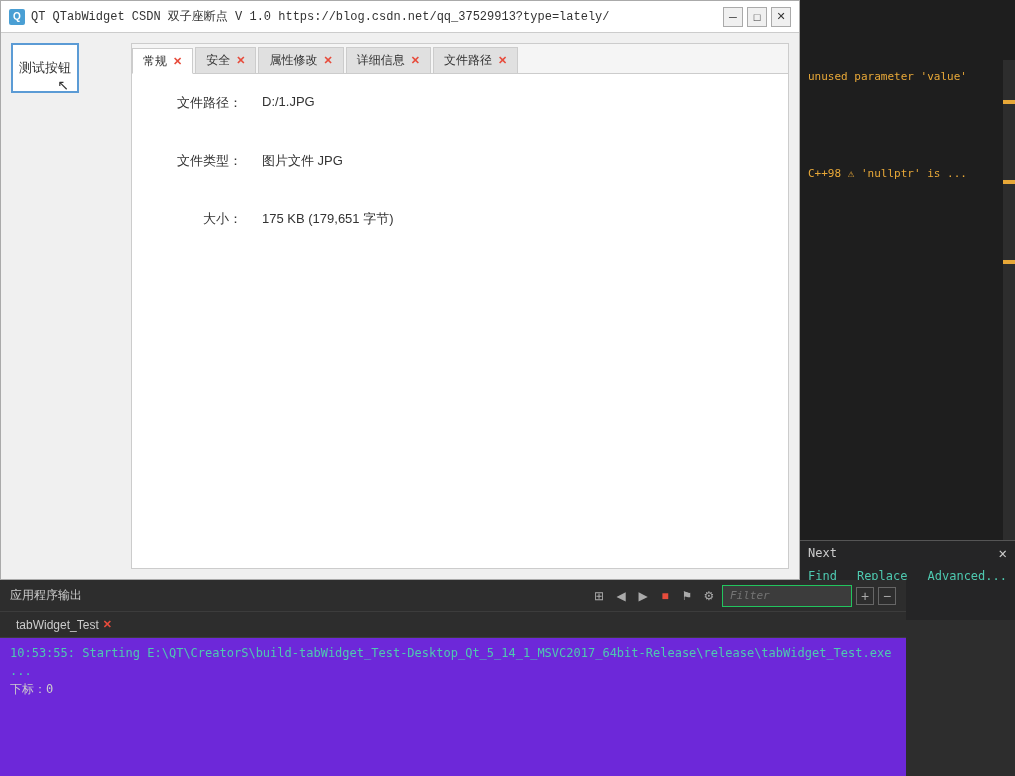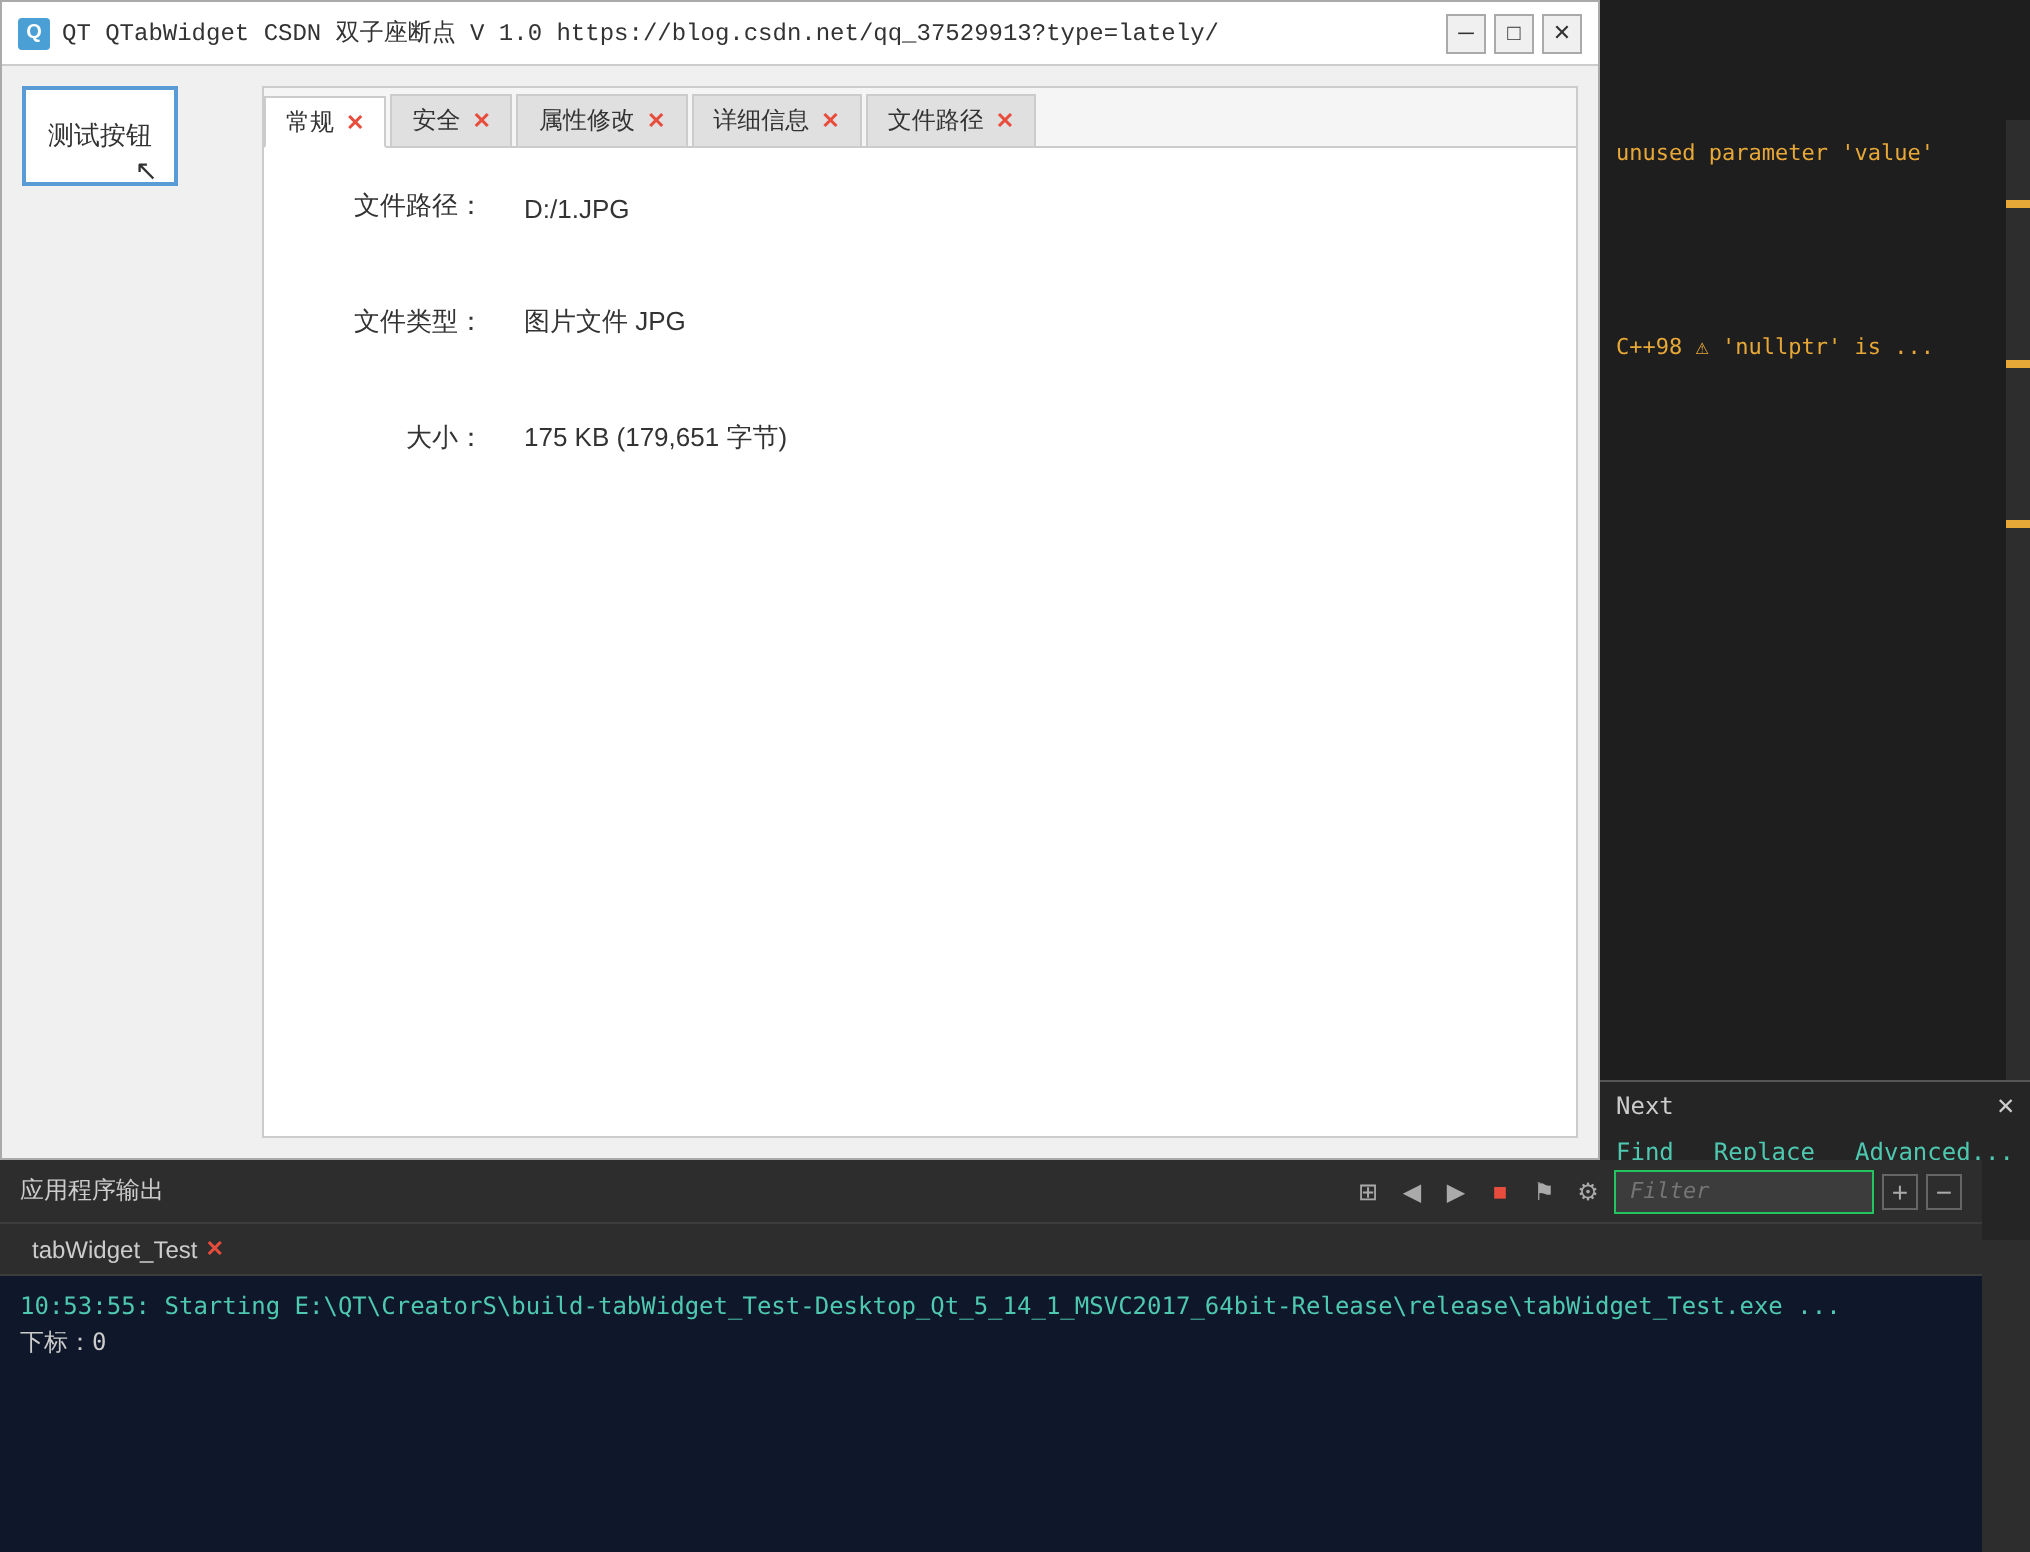--- a/index.html
+++ b/index.html
@@ -81,21 +81,21 @@
       gap: 10px;
       height: calc(100% - 32px);
     }
 
     
     .left-panel {
       width: 110px;
       flex-shrink: 0;
     }
     .test-button {
-      width: 78px;
+      width: 68px;
       height: 50px;
       background: white;
       border: 2px solid #5b9bd5;
       color: #333;
       font-size: 13px;
       cursor: pointer;
       display: flex;
       align-items: center;
       justify-content: center;
       font-family: "Microsoft YaHei", Arial, sans-serif;
@@ -157,21 +157,20 @@
     
     .tab-content {
       flex: 1;
       padding: 20px 30px;
       background: white;
     }
     .info-row {
       display: flex;
       margin-bottom: 40px;
       font-size: 13px;
-      align-items: flex-end;
     }
     .info-label {
       width: 80px;
       color: #333;
       text-align: right;
       margin-right: 20px;
     }
     .info-value {
       color: #333;
     }
@@ -244,23 +243,23 @@
     .find-action {
       cursor: pointer;
       color: #4ec9b0;
     }
 
     
     .bottom-panel {
       position: absolute;
       top: 580px;
       left: 0;
-      width: 991px;
+      width: 906px;
       height: 196px;
-      background: #0f172a;
+      background: #6d28d9;
       display: flex;
       flex-direction: column;
     }
 
     
     .output-header {
       height: 32px;
       background: #2d2d2d;
       display: flex;
       align-items: center;

